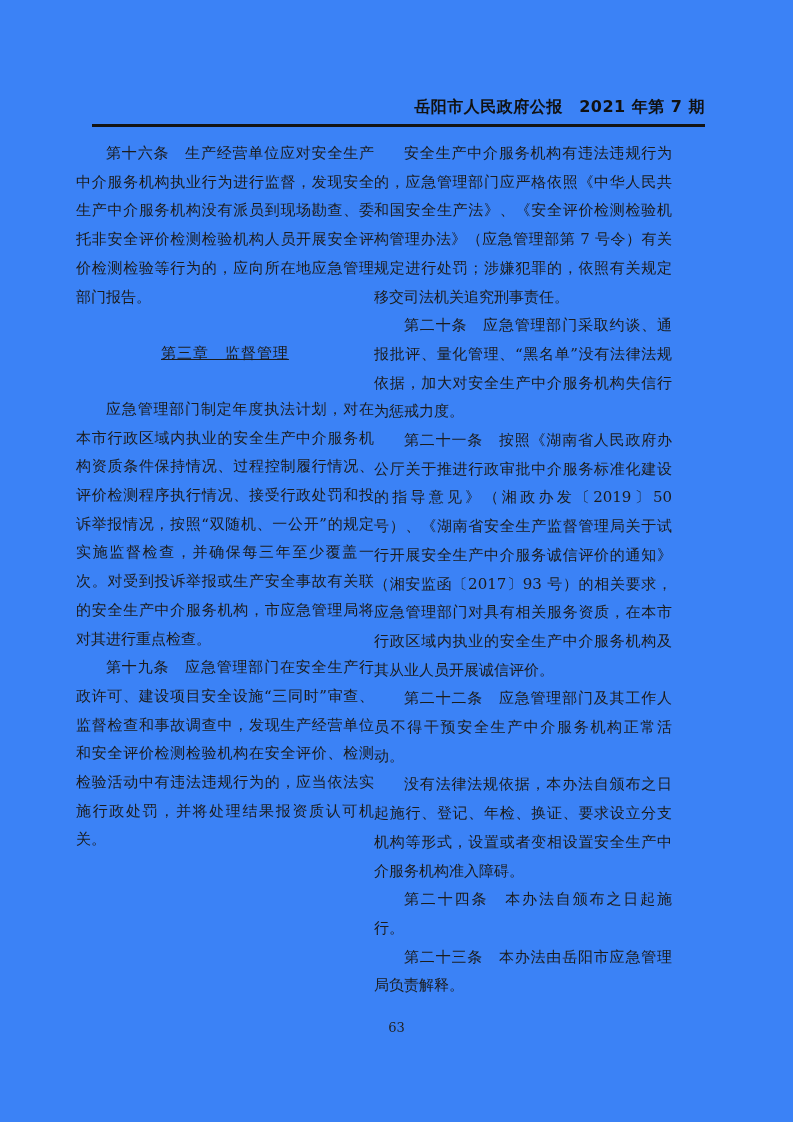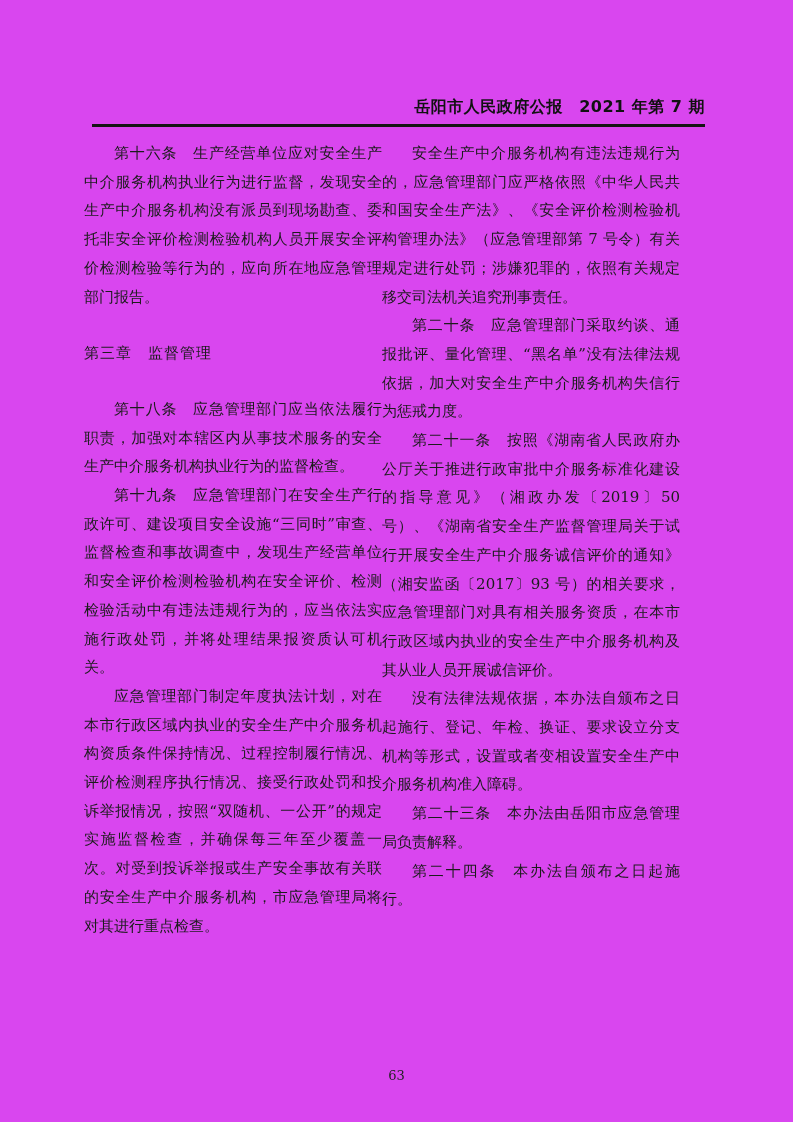--- a/index.html
+++ b/index.html
@@ -4,21 +4,21 @@
 <style>
   html, body {
     margin: 0;
     padding: 0;
     background: #ffffff;
   }
   .page {
     position: relative;
     width: 793px;
     height: 1122px;
-    background: #d946ef;
+    background: #3b82f6;
     overflow: hidden;
     font-family: "DejaVu Serif", "Liberation Serif", serif;
     color: #1c1c1c;
   }
   .page-header {
     position: absolute;
     top: 97px;
     left: 92px;
     width: 613px;
     text-align: right;
@@ -33,79 +33,79 @@
     position: absolute;
     top: 124px;
     left: 92px;
     width: 613px;
     height: 2.5px;
     background: #141414;
   }
   .article-body {
     position: absolute;
     top: 139px;
-    left: 84px;
+    left: 76px;
     width: 613px;
     display: flex;
     gap: 0;
   }
   .column {
     width: 298px;
     font-size: 15px;
     line-height: 28.7px;
     text-align: justify;
     text-justify: inter-ideograph;
     color: #1c1c1c;
   }
   .column p {
     margin: 0;
     padding: 0;
   }
   .column p.para {
     text-indent: 2em;
   }
   .column p.chapter-heading {
-    text-align: left;
+    text-align: center;
     text-indent: 0;
     margin: 28px 0 27px 0;
     letter-spacing: 1px;
+    text-decoration: underline;
   }
   .page-footer {
     position: absolute;
     top: 1020px;
     left: 0;
     width: 793px;
     text-align: center;
     font-size: 13px;
     color: #222222;
-    margin-top: 48px;
   }
 </style>
 </head>
 <body>
 
 <div class="page">
 
   <div class="page-header">岳阳市人民政府公报　2021 年第 7 期</div>
 
   <div class="header-rule"></div>
 
   <div class="article-body">
     <div class="column">
         <p class="para">第十六条　生产经营单位应对安全生产中介服务机构执业行为进行监督，发现安全生产中介服务机构没有派员到现场勘查、委托非安全评价检测检验机构人员开展安全评价检测检验等行为的，应向所在地应急管理部门报告。</p>
         <p class="chapter-heading">第三章　监督管理</p>
-        <p class="para">第十八条　应急管理部门应当依法履行职责，加强对本辖区内从事技术服务的安全生产中介服务机构执业行为的监督检查。</p>
+        <p class="para">应急管理部门制定年度执法计划，对在本市行政区域内执业的安全生产中介服务机构资质条件保持情况、过程控制履行情况、评价检测程序执行情况、接受行政处罚和投诉举报情况，按照“双随机、一公开”的规定实施监督检查，并确保每三年至少覆盖一次。对受到投诉举报或生产安全事故有关联的安全生产中介服务机构，市应急管理局将对其进行重点检查。</p>
         <p class="para">第十九条　应急管理部门在安全生产行政许可、建设项目安全设施“三同时”审查、监督检查和事故调查中，发现生产经营单位和安全评价检测检验机构在安全评价、检测检验活动中有违法违规行为的，应当依法实施行政处罚，并将处理结果报资质认可机关。</p>
-        <p class="para">应急管理部门制定年度执法计划，对在本市行政区域内执业的安全生产中介服务机构资质条件保持情况、过程控制履行情况、评价检测程序执行情况、接受行政处罚和投诉举报情况，按照“双随机、一公开”的规定实施监督检查，并确保每三年至少覆盖一次。对受到投诉举报或生产安全事故有关联的安全生产中介服务机构，市应急管理局将对其进行重点检查。</p>
       </div>
     <div class="column">
         <p class="para">安全生产中介服务机构有违法违规行为的，应急管理部门应严格依照《中华人民共和国安全生产法》、《安全评价检测检验机构管理办法》（应急管理部第 7 号令）有关规定进行处罚；涉嫌犯罪的，依照有关规定移交司法机关追究刑事责任。</p>
         <p class="para">第二十条　应急管理部门采取约谈、通报批评、量化管理、“黑名单”没有法律法规依据，加大对安全生产中介服务机构失信行为惩戒力度。</p>
         <p class="para">第二十一条　按照《湖南省人民政府办公厅关于推进行政审批中介服务标准化建设的指导意见》（湘政办发〔2019〕50 号）、《湖南省安全生产监督管理局关于试行开展安全生产中介服务诚信评价的通知》（湘安监函〔2017〕93 号）的相关要求，应急管理部门对具有相关服务资质，在本市行政区域内执业的安全生产中介服务机构及其从业人员开展诚信评价。</p>
+        <p class="para">第二十二条　应急管理部门及其工作人员不得干预安全生产中介服务机构正常活动。</p>
         <p class="para">没有法律法规依据，本办法自颁布之日起施行、登记、年检、换证、要求设立分支机构等形式，设置或者变相设置安全生产中介服务机构准入障碍。</p>
+        <p class="para">第二十四条　本办法自颁布之日起施行。</p>
         <p class="para">第二十三条　本办法由岳阳市应急管理局负责解释。</p>
-        <p class="para">第二十四条　本办法自颁布之日起施行。</p>
       </div>
   </div>
 
   <div class="page-footer">63</div>
 
 </div>
 
 </body></html>

